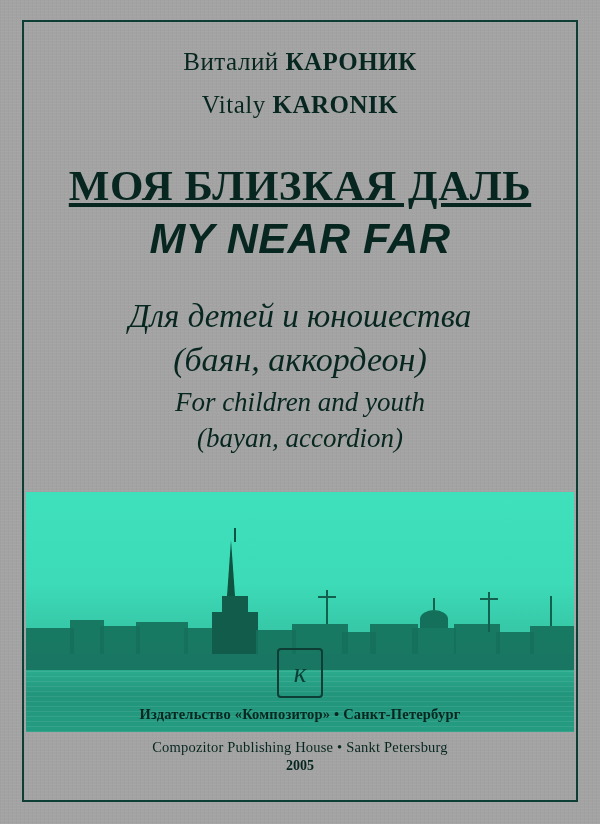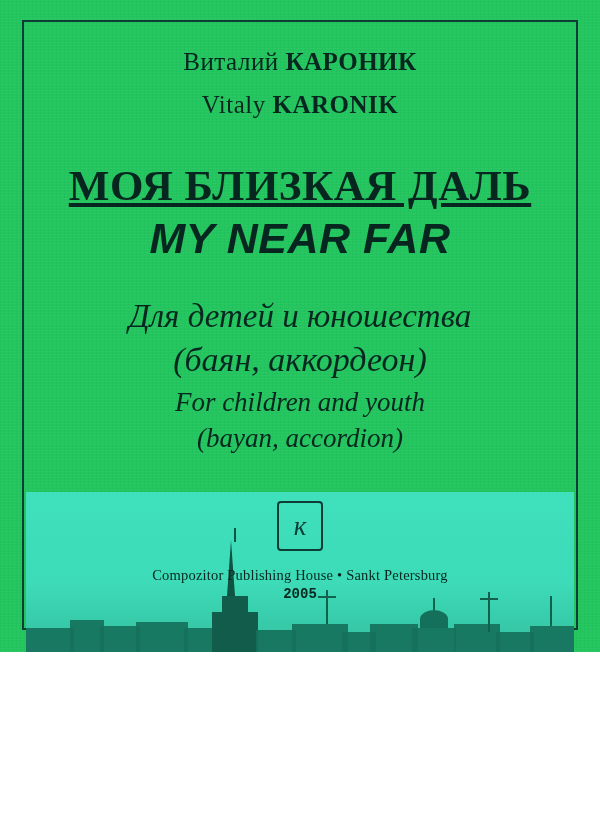--- a/index.html
+++ b/index.html
@@ -8,22 +8,22 @@
     background: #ffffff;
   }
   body {
     width: 600px;
     height: 824px;
     font-family: "Liberation Serif", serif;
   }
   .cover {
     position: relative;
     width: 600px;
-    height: 652px;
-    background: #22c55e;
+    height: 824px;
+    background: #a3a3a3;
     overflow: hidden;
   }
   
   .cover-texture {
     position: absolute;
     inset: 0;
     background:
       repeating-linear-gradient(0deg, rgba(255,255,255,0.035) 0px, rgba(255,255,255,0.035) 1px, rgba(0,0,0,0) 1px, rgba(0,0,0,0) 3px),
       repeating-linear-gradient(90deg, rgba(0,0,0,0.02) 0px, rgba(0,0,0,0.02) 1px, rgba(0,0,0,0) 1px, rgba(0,0,0,0) 4px);
     pointer-events: none;
@@ -201,21 +201,21 @@
     left: 0; right: 0; top: 50%;
     transform: translateY(-50%);
     font-family: "Liberation Serif", serif;
     font-style: italic;
     font-size: 27px;
     line-height: 1;
     color: #0d3d34;
   }
   .pub-ru { font-size: 14.5px; font-weight: 700; letter-spacing: 0.2px; }
   .pub-en { font-size: 14.5px; font-weight: 400; letter-spacing: 0.2px; margin-top: 16px; }
-  .pub-year { font-size: 14px; font-weight: 700; margin-top: 2px; font-family: Liberation Mono, monospace; }
+  .pub-year { font-size: 14px; font-weight: 700; margin-top: 2px; }
 </style>
 </head>
 <body>
 
 <div class="cover">
   <div class="cover-texture"></div>
 
   <div class="frame">
 
     <div class="content">
@@ -280,18 +280,19 @@
 
       <div class="embankment"></div>
       <div class="water"></div>
       <div class="water-lines"></div>
     </div>
 
     <div class="pub">
       <div class="logo">
         <div class="k">к</div>
       </div>
+      <div class="pub-ru">Издательство «Композитор» • Санкт-Петербург</div>
       <div class="pub-en">Compozitor Publishing House • Sankt Petersburg</div>
       <div class="pub-year">2005</div>
     </div>
 
   </div>
 </div>
 
 </body></html>

